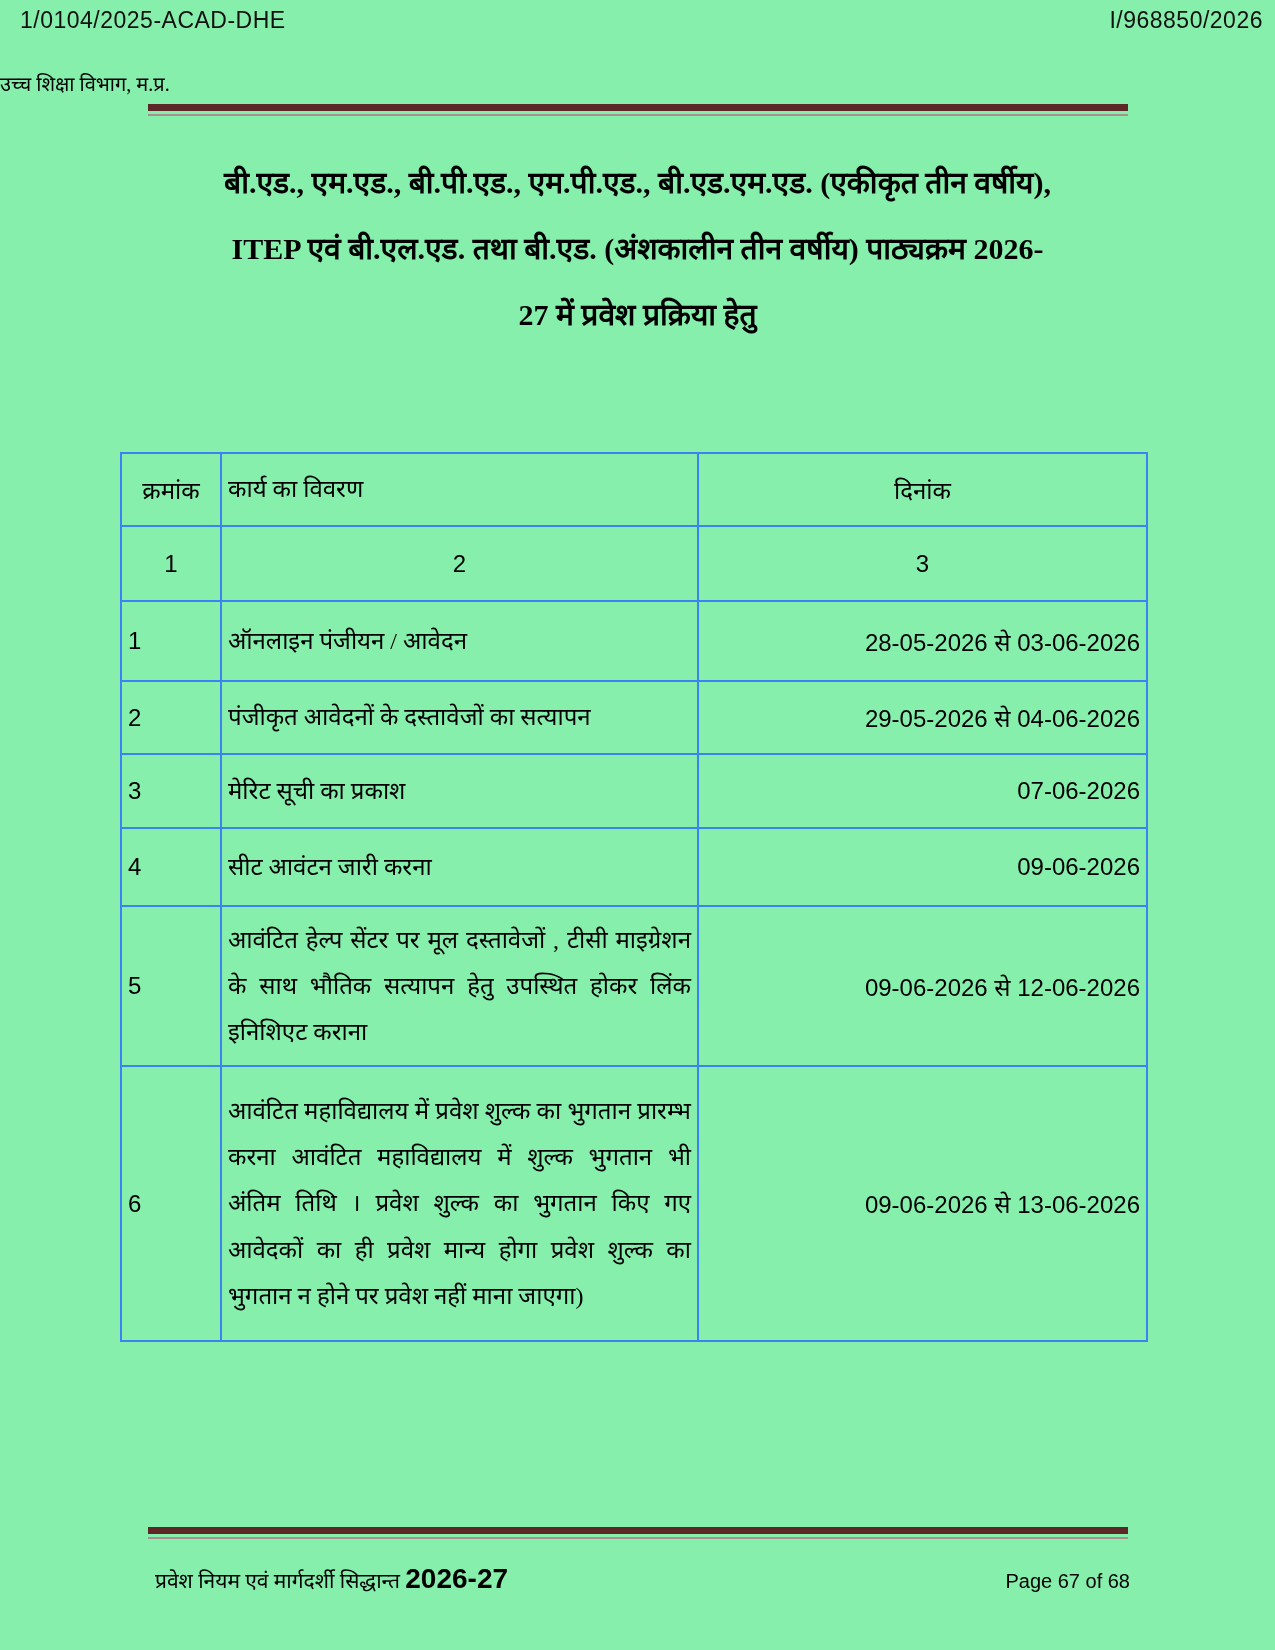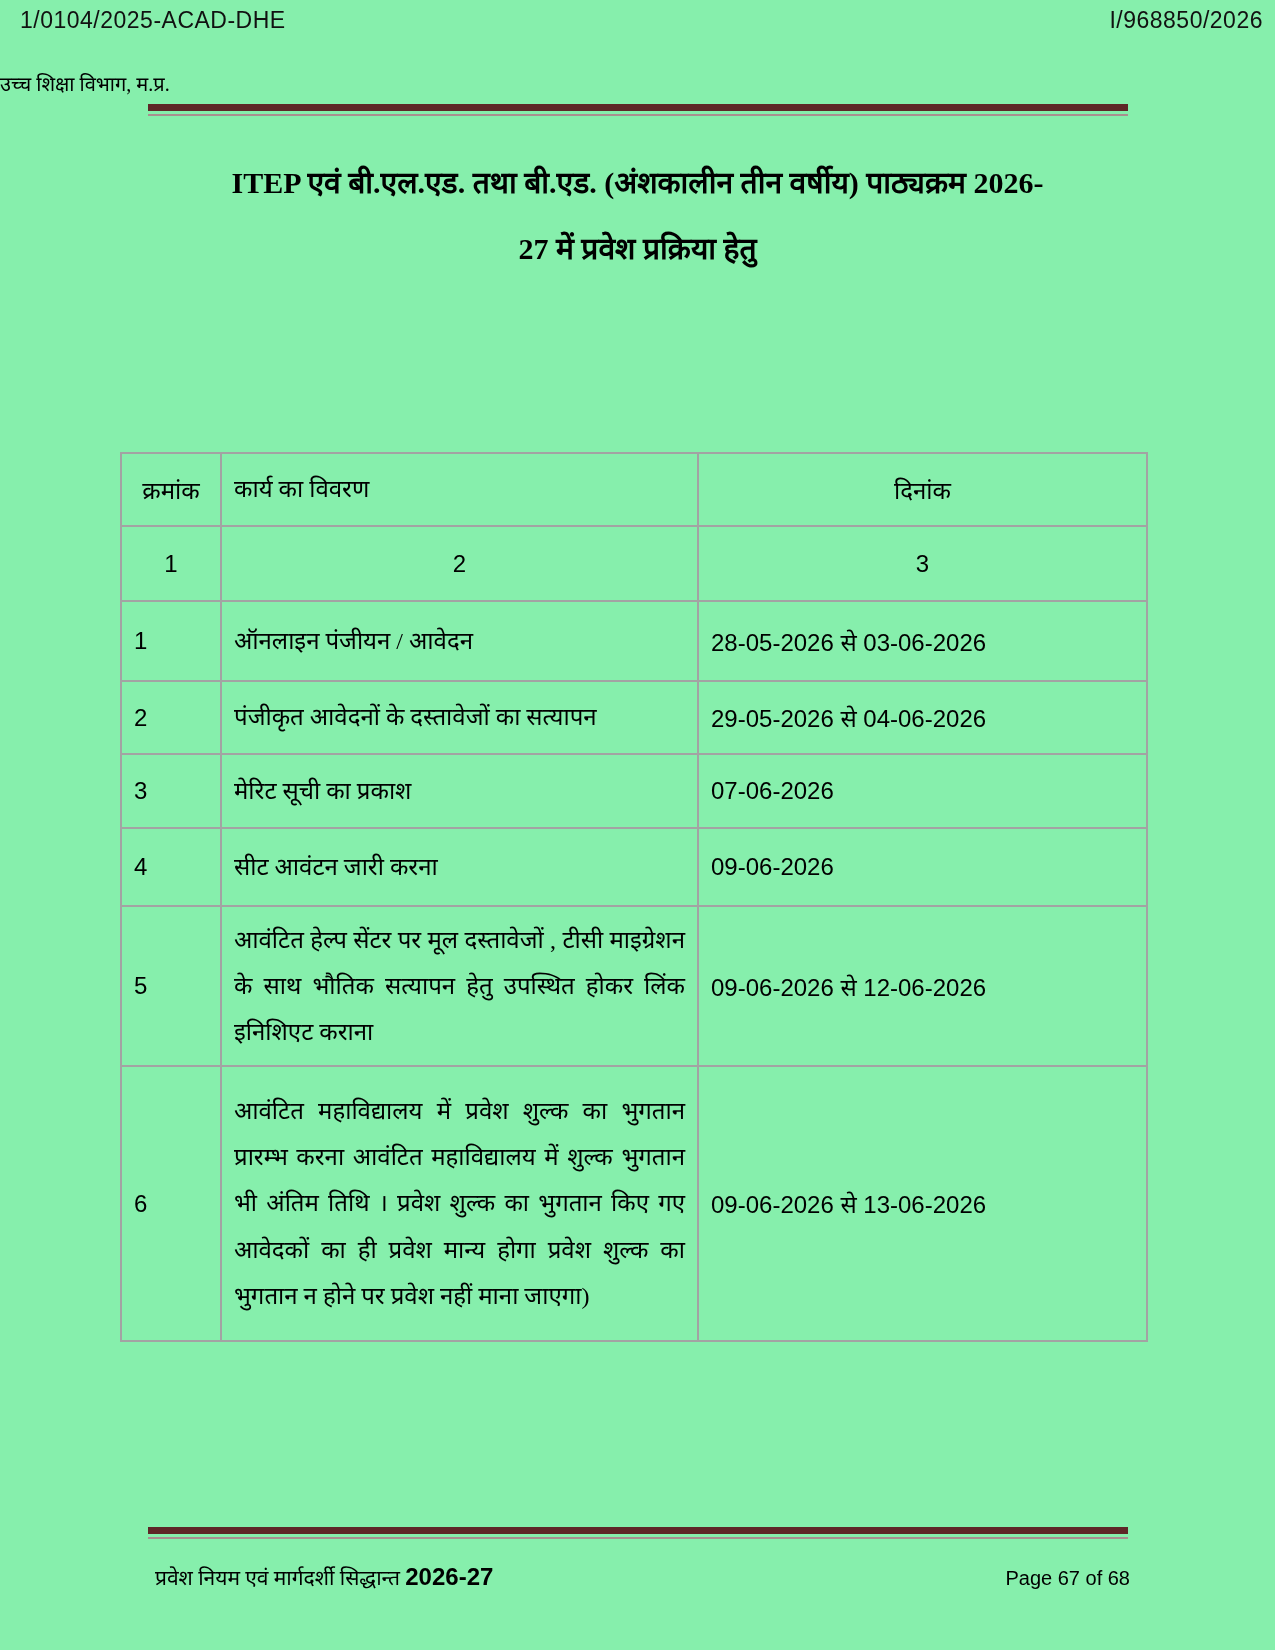--- a/index.html
+++ b/index.html
@@ -55,75 +55,76 @@
     text-decoration-thickness:2.5px;
   }
   
   table.sched{
     position:absolute; left:120px; top:452px;
     width:1026px;
     border-collapse:collapse;
     table-layout:fixed;
   }
   table.sched td{
-    border:2px solid #a3a3a3;
-    padding:2px 12px;
+    border:2px solid #3b82f6;
+    padding:2px 6px;
     vertical-align:middle;
     font-size:24px;
     overflow:hidden;
   }
   td.sno{
     font-family:"Liberation Sans", sans-serif;
     font-size:25px; text-align:left; padding-left:8px;
   }
   td.center{text-align:center;}
   td.colnum{
     font-family:"Liberation Sans", sans-serif;
     font-size:26px; text-align:center;
   }
   td.date{
     font-family:"Liberation Sans", sans-serif;
-    font-size:26px; text-align:left;
+    font-size:26px; text-align:right;
   }
   td.desc{font-size:24px; line-height:1.45; padding-left:7px; padding-right:7px;}
   td.desc.just{
     text-align:justify;
     line-height:1.92;
   }
   
   .footer{
     position:absolute; left:155px; top:1563px; width:975px;
     display:flex; justify-content:space-between; align-items:baseline;
     font-size:21px;
   }
   .footer .pageno{
     font-family:Liberation Sans, sans-serif;
     font-size:20px;
   }
-  .footer b{font-family:"Liberation Sans", sans-serif; font-size:24px;}
+  .footer b{font-family:"Liberation Sans", sans-serif; font-size:28px;}
 </style>
 </head>
 <body>
 
 <div class="page">
 
   <div class="top-codes">
     <span>1/0104/2025-ACAD-DHE</span>
     <span>I/968850/2026</span>
   </div>
 
   <div class="dept">उच्च शिक्षा विभाग, म.प्र.</div>
 
   <div class="rule rule-top">
     <div class="thick"></div>
     <div class="gap"></div>
     <div class="thin"></div>
   </div>
 
   <div class="title">
+    <div>बी.एड., एम.एड., बी.पी.एड., एम.पी.एड., बी.एड.एम.एड. (एकीकृत तीन वर्षीय),</div>
     <div>ITEP एवं बी.एल.एड. तथा बी.एड. (अंशकालीन तीन वर्षीय) पाठ्यक्रम 2026-</div>
     <div>27 में प्रवेश प्रक्रिया हेतु</div>
   </div>
 
 
   <table class="sched">
     <colgroup>
       <col style="width:100px">
       <col style="width:477px">
       <col style="width:449px">

